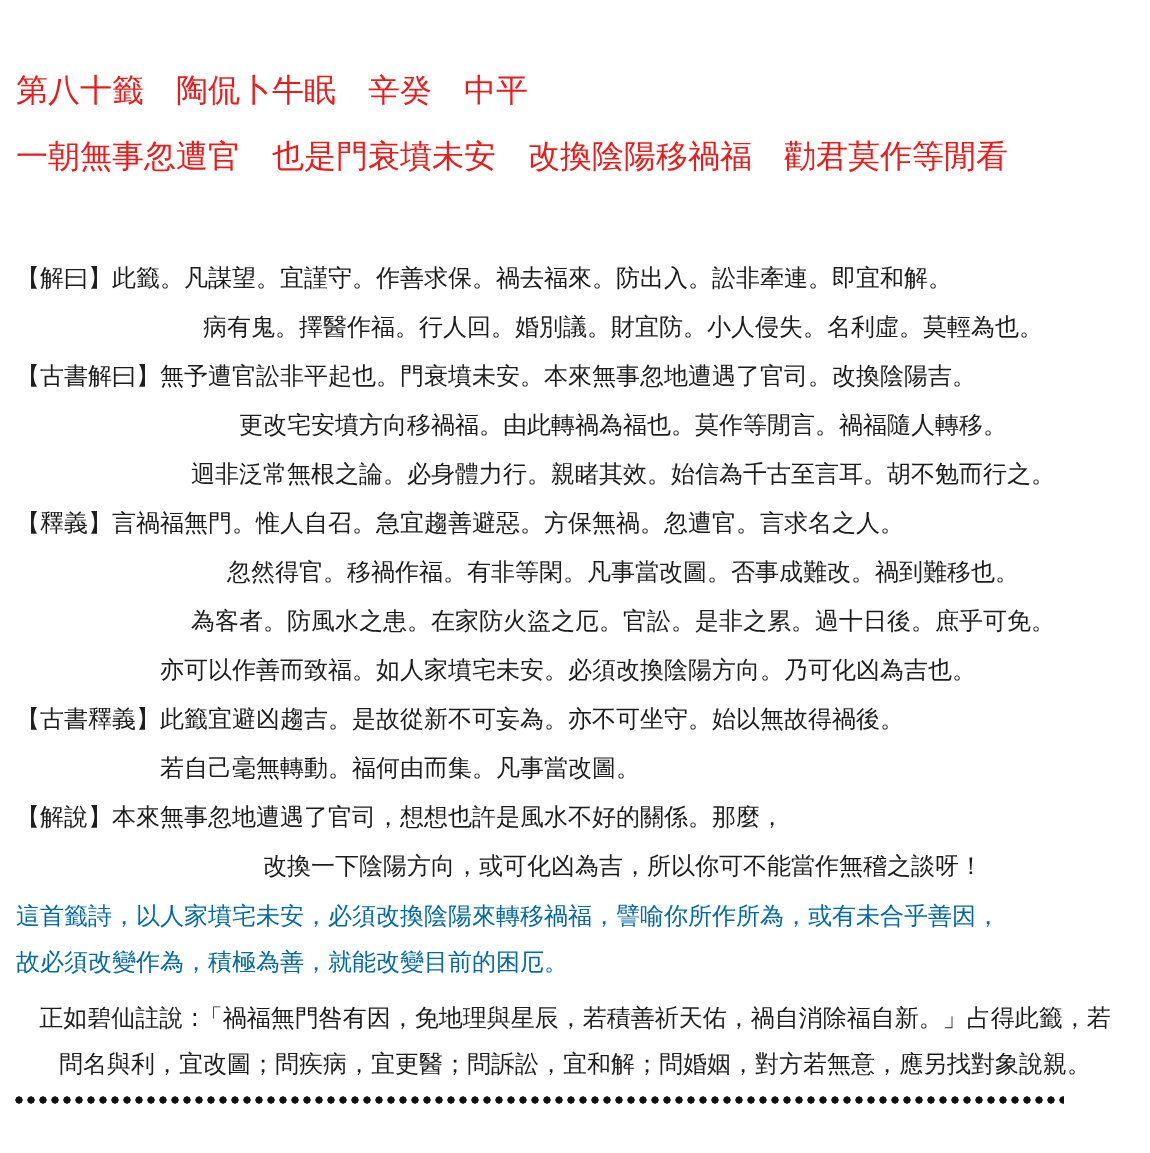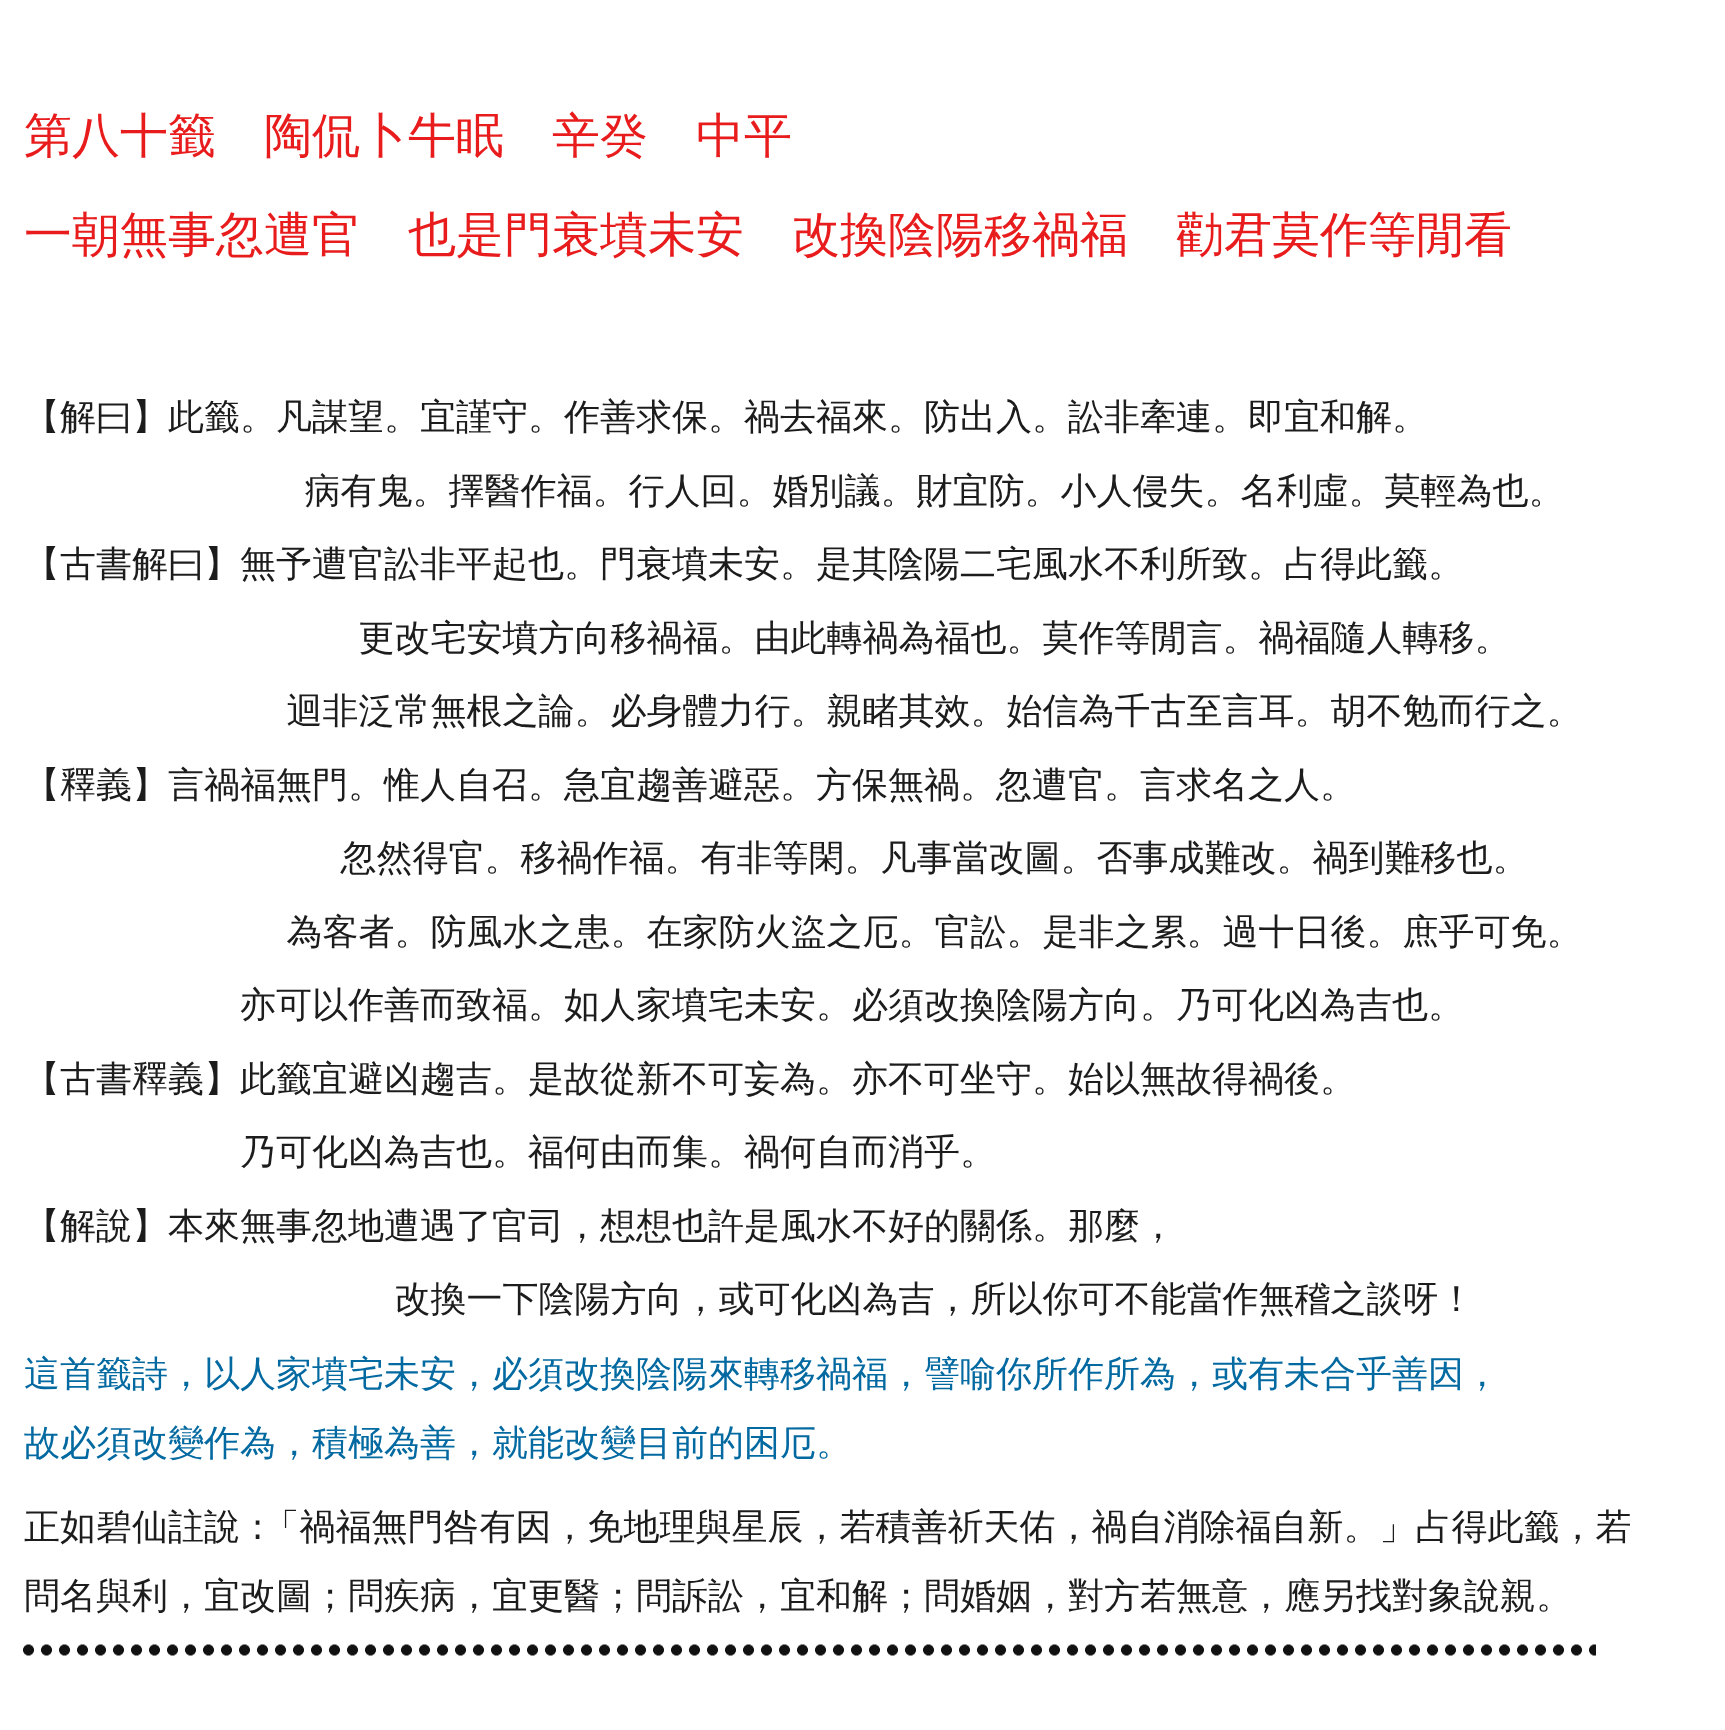--- a/index.html
+++ b/index.html
@@ -18,21 +18,21 @@
 
   .sections { margin-top: 80px; font-size: 24px; }
   .line { line-height: 49px; white-space: pre; }
   .ind96  { padding-left: 96px; text-align: center; }
   .ind144 { padding-left: 144px; }
 
   .note { margin-top: 2px; font-size: 24px; color: #0369a1; }
   .note .line { line-height: 46px; }
 
   .closing { margin-top: 10px; font-size: 24px; }
-  .closing .line { line-height: 46px; }
+  .closing .line { line-height: 46px; text-align: center; }
 
   .dots {
     margin-top: 8px;
     margin-left: -2px;
     width: 1050px;
     height: 10px;
     background-image: radial-gradient(circle at 5px 5px, #111111 3.4px, transparent 3.9px);
     background-size: 12px 10px;
     background-repeat: repeat-x;
   }
@@ -46,35 +46,35 @@
   <div class="title2 red">一朝無事忽遭官　也是門衰墳未安　改換陰陽移禍福　勸君莫作等閒看</div>
 
   <div class="sections">
 
     <div class="sec">
       <div class="line"><span>【解曰】</span><span>此籤。凡謀望。宜謹守。作善求保。禍去福來。防出入。訟非牽連。即宜和解。</span></div>
       <div class="line ind96">病有鬼。擇醫作福。行人回。婚別議。財宜防。小人侵失。名利虛。莫輕為也。</div>
     </div>
 
     <div class="sec">
-      <div class="line"><span>【古書解曰】</span><span>無予遭官訟非平起也。門衰墳未安。是其陰陽二宅風水不利所致。占得此籤。</span></div>
+      <div class="line"><span>【古書解曰】</span><span>無予遭官訟非平起也。門衰墳未安。本來無事忽地遭遇了官司。改換陰陽吉。</span></div>
       <div class="line ind96">更改宅安墳方向移禍福。由此轉禍為福也。莫作等閒言。禍福隨人轉移。</div>
       <div class="line ind96">迴非泛常無根之論。必身體力行。親睹其效。始信為千古至言耳。胡不勉而行之。</div>
     </div>
 
     <div class="sec">
       <div class="line"><span>【釋義】</span><span>言禍福無門。惟人自召。急宜趨善避惡。方保無禍。忽遭官。言求名之人。</span></div>
       <div class="line ind96">忽然得官。移禍作福。有非等閑。凡事當改圖。否事成難改。禍到難移也。</div>
       <div class="line ind96">為客者。防風水之患。在家防火盜之厄。官訟。是非之累。過十日後。庶乎可免。</div>
     </div>
 
     <div class="sec">
       <div class="line ind144">亦可以作善而致福。如人家墳宅未安。必須改換陰陽方向。乃可化凶為吉也。</div>
       <div class="line"><span>【古書釋義】</span><span>此籤宜避凶趨吉。是故從新不可妄為。亦不可坐守。始以無故得禍後。</span></div>
-      <div class="line ind144">乃可化凶為吉也。福何由而集。禍何自而消乎。</div>
+      <div class="line ind144">若自己毫無轉動。福何由而集。凡事當改圖。</div>
     </div>
 
     <div class="sec">
       <div class="line"><span>【解說】</span><span>本來無事忽地遭遇了官司，想想也許是風水不好的關係。那麼，</span></div>
       <div class="line ind96">改換一下陰陽方向，或可化凶為吉，所以你可不能當作無稽之談呀！</div>
     </div>
 
   </div>
 
   <div class="note">

